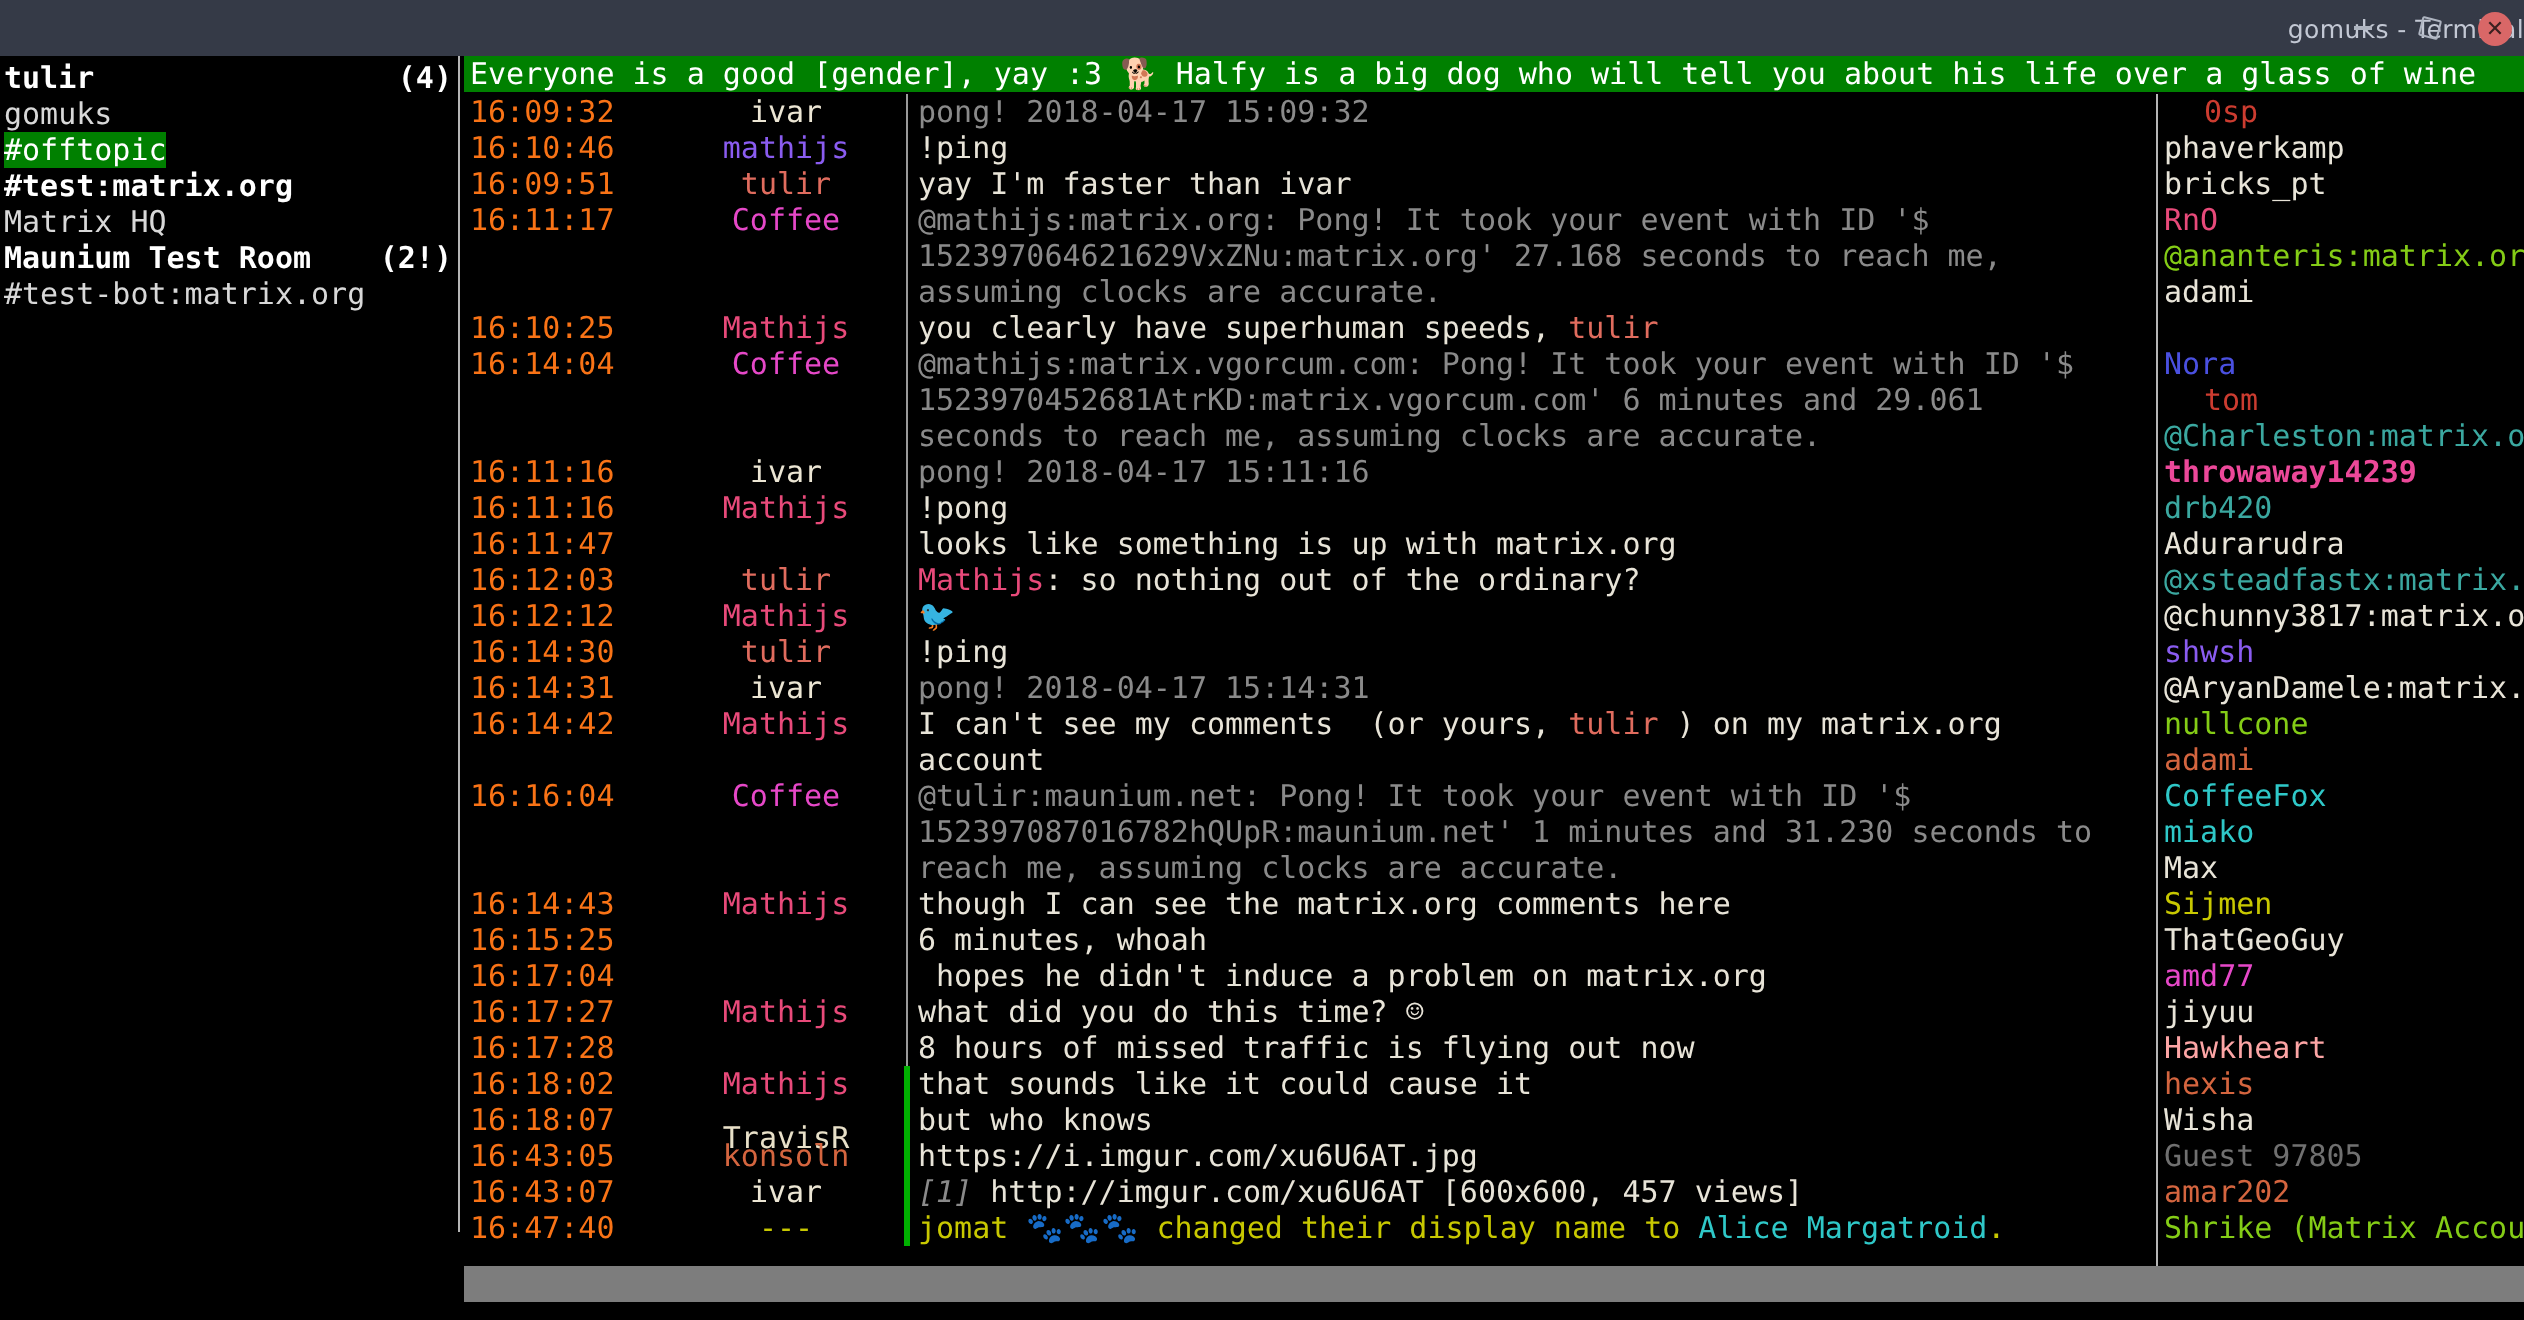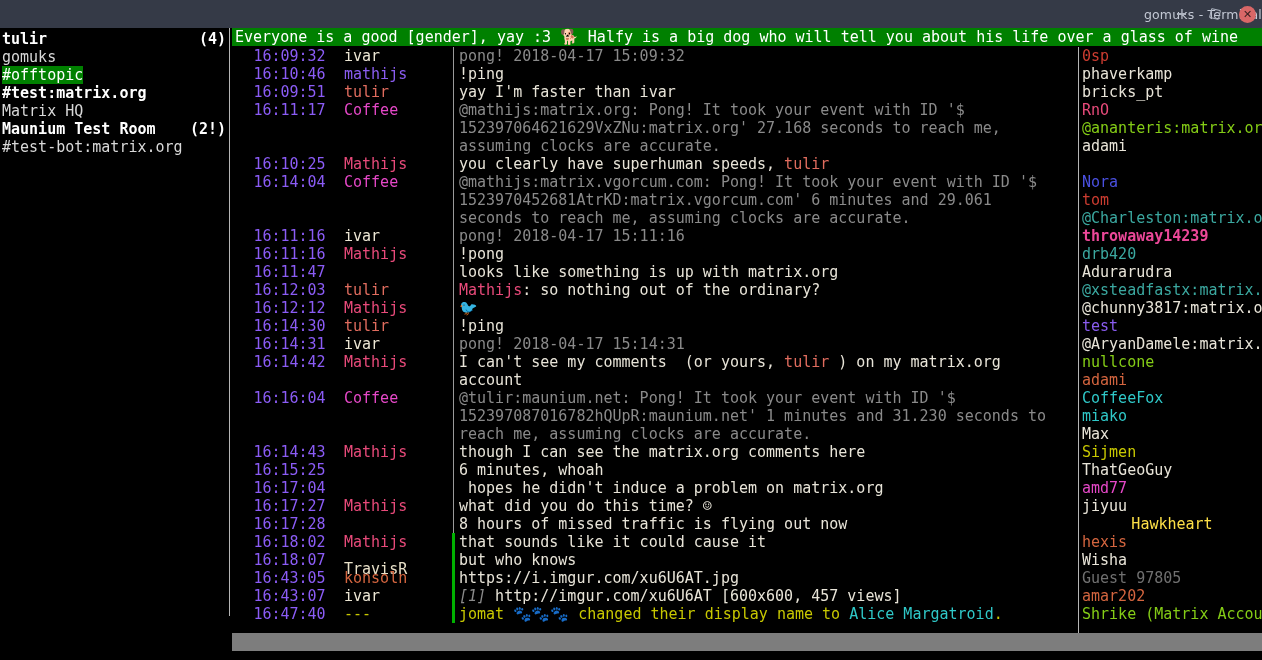--- a/index.html
+++ b/index.html
@@ -86,25 +86,24 @@
 
   
   #msgpane {
     position: absolute; left: 232px; top: 19px;
     width: 845px; height: 605px;
     overflow: hidden;
   }
   .mrow { display: flex; height: 18px; line-height: 18px; white-space: pre; }
   .mrow .ts {
     width: 112px; min-width:112px; padding-left: 3px;
-    color: #8b5cf6;
-    text-align: center;
+    color: #f97316;
   }
   .mrow .sd {
-    width: 105px; min-width:105px; text-align: left; padding-right: 7px;
+    width: 105px; min-width:105px; text-align: center; padding-right: 7px;
   }
   .mrow .gut {
     width: 10px; min-width: 10px;
     position: relative;
   }
   .mrow .gut .bar {
     position: absolute; left: 4px; top: 0; bottom: 0; width: 1px;
     background: #9a9a9a;
   }
   .mrow.unread .gut .bar { background: #00b000; width: 3px; left: 3px; }
@@ -116,25 +115,25 @@
   .c-purple { color: #8a5cf0; }
   .c-salmon { color: #e06c5e; }
   .c-magenta{ color: #e648c8; }
   .c-pink   { color: #e84a7a; }
   .c-cream  { color: #ece6d4; }
   .c-tan    { color: #e8e0c8; margin-top: 45px; }
   .c-orange { color: #d4653f; }
   .c-yellow { color: #c8c800; }
   .c-green  { color: #84cc16; }
   .c-cyan   { color: #2fc8c8; }
-  .c-red    { color: #cc3c30; }
+  .c-red    { color: #cc3c30; margin-left: 20px; }
   .c-blue   { color: #4a50e0; }
   .c-teal   { color: #3ba8a0; }
   .c-olive  { color: #ec4899; font-weight: bold; }
-  .c-lime   { color: #fde047; text-align: center; }
+  .c-lime   { color: #fca5a5; }
   .c-grey   { color: #707070; }
   .ital { font-style: italic; }
 
   
   .mrow.sep .sd { color: #c8c800; }
 
   
   #members {
     position: absolute; left: 1078px; top: 19px;
     width: 184px; height: 605px;
@@ -241,21 +240,21 @@
         <div class="mem c-white">adami</div>
         <div class="mem c-white"></div>
         <div class="mem c-blue">Nora</div>
         <div class="mem c-red">tom</div>
         <div class="mem c-teal">@Charleston:matrix.o</div>
         <div class="mem c-olive">throwaway14239</div>
         <div class="mem c-teal">drb420</div>
         <div class="mem c-white">Adurarudra</div>
         <div class="mem c-teal">@xsteadfastx:matrix.</div>
         <div class="mem c-white">@chunny3817:matrix.o</div>
-        <div class="mem c-purple">test</div>
+        <div class="mem c-purple">shwsh</div>
         <div class="mem c-white">@AryanDamele:matrix.</div>
         <div class="mem c-green">nullcone</div>
         <div class="mem c-orange">adami</div>
         <div class="mem c-cyan">CoffeeFox</div>
         <div class="mem c-cyan">miako</div>
         <div class="mem c-white">Max</div>
         <div class="mem c-yellow">Sijmen</div>
         <div class="mem c-white">ThatGeoGuy</div>
         <div class="mem c-magenta">amd77</div>
         <div class="mem c-white">jiyuu</div>

